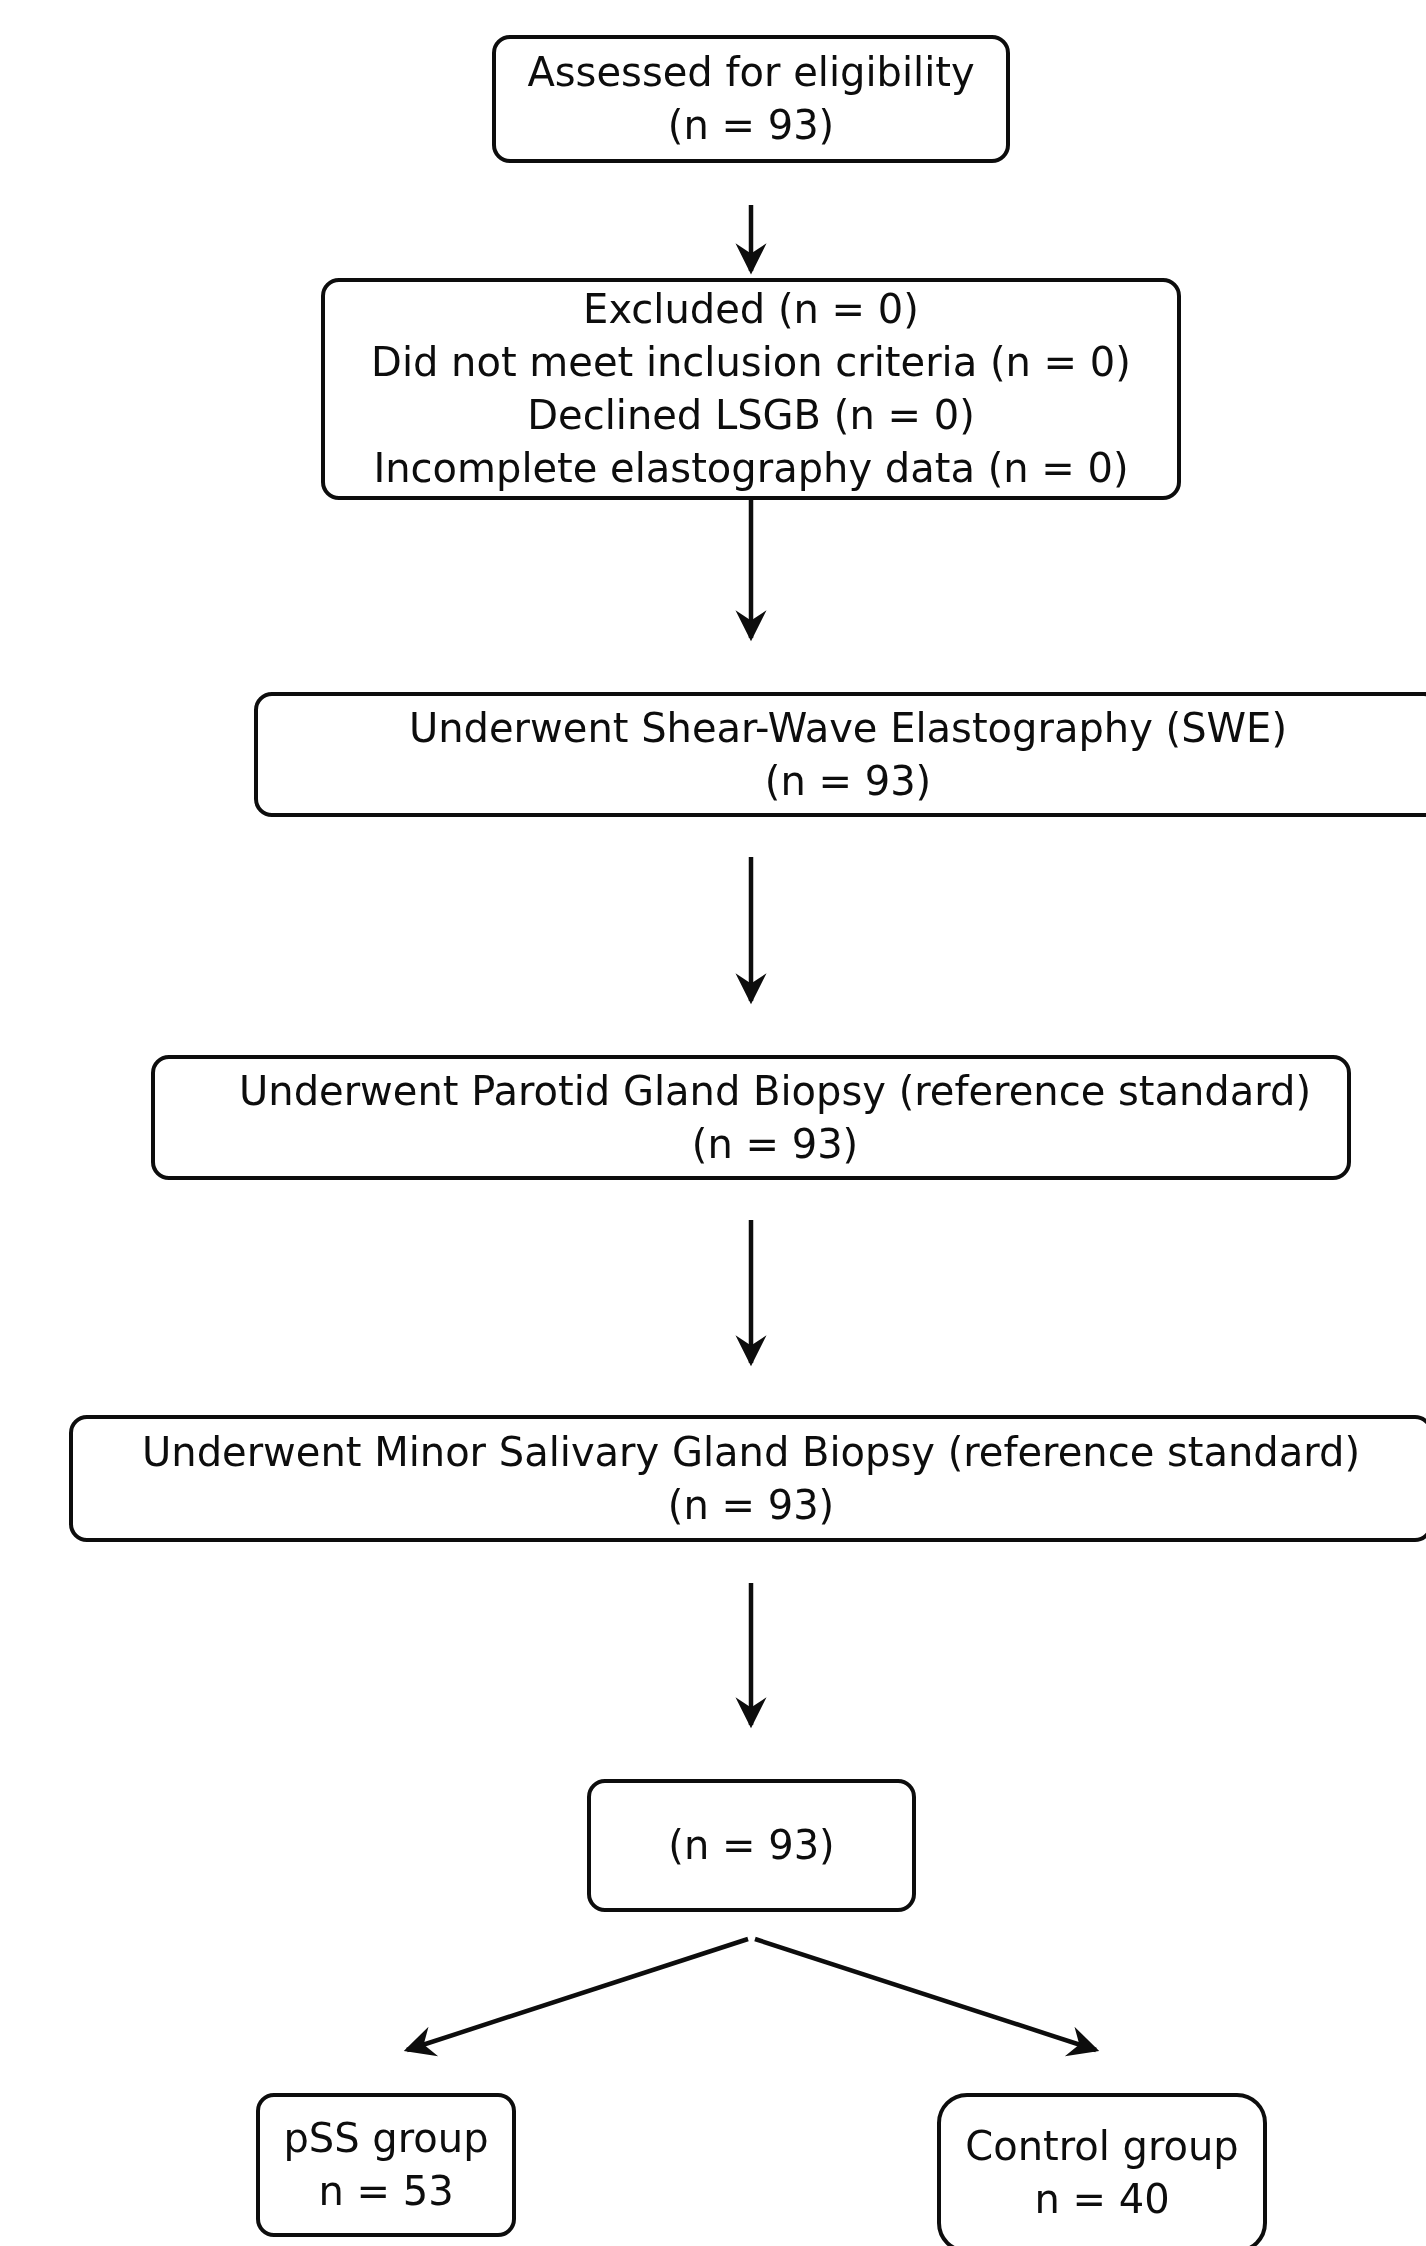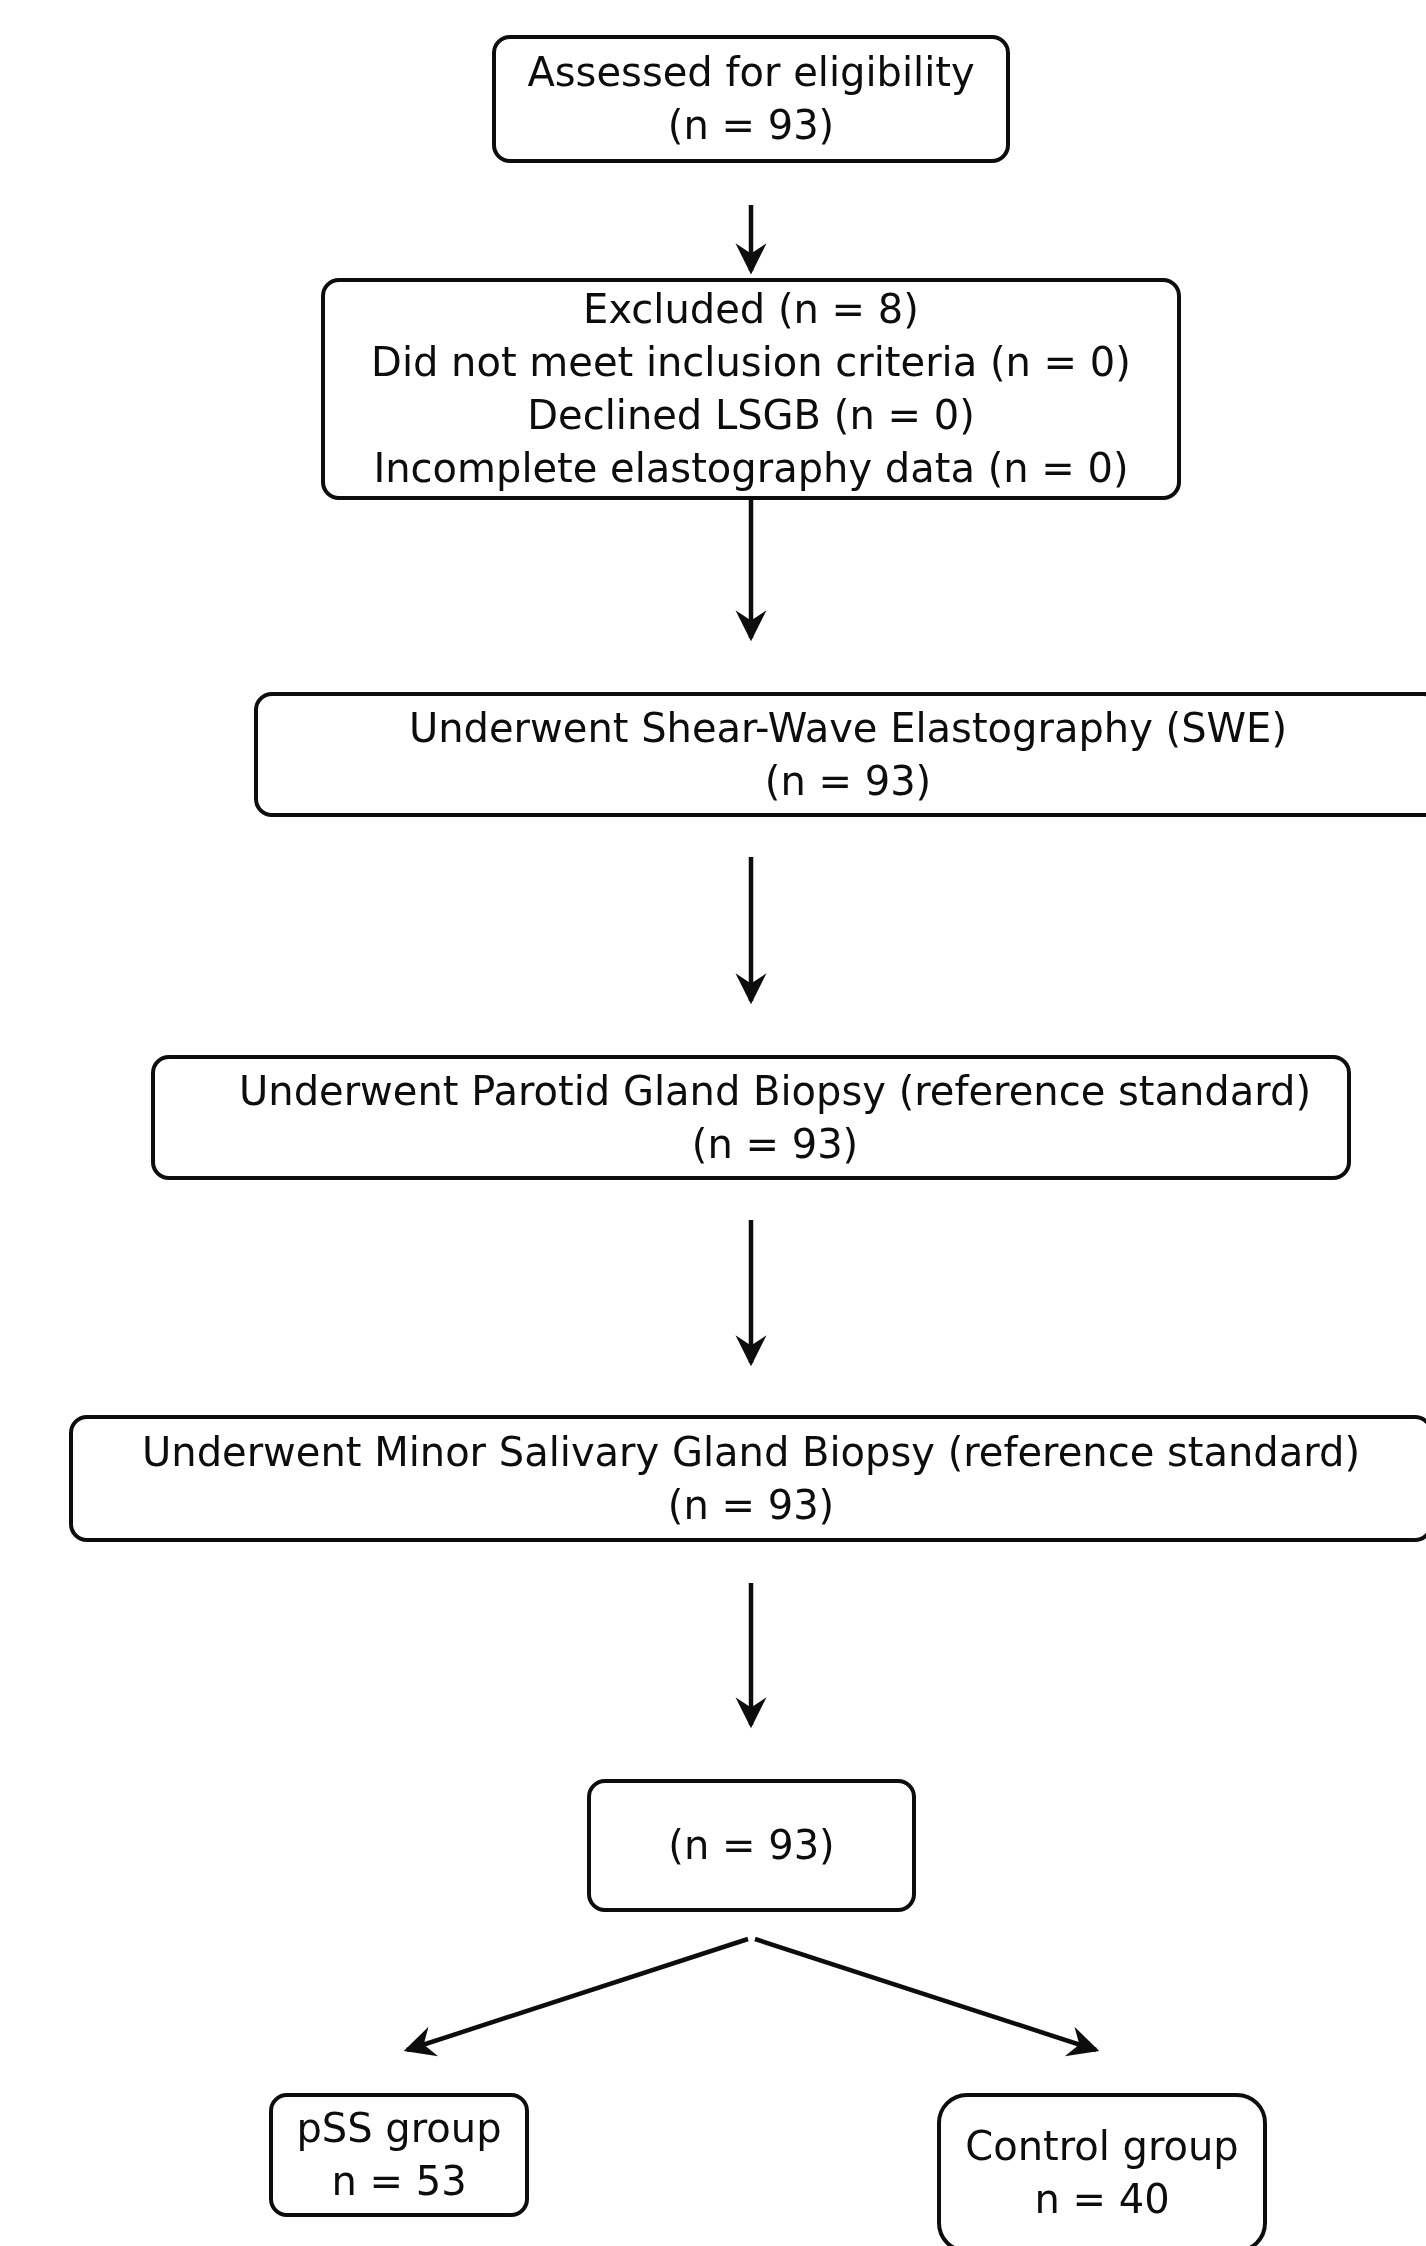--- a/index.html
+++ b/index.html
@@ -36,21 +36,21 @@
     line-height: 53px;
     white-space: nowrap;
   }
   
   .b-assessed      { left: 451px;  top: 35px;   width: 518px;  height: 128px; }
   .b-excluded      { left: 280px;  top: 278px;  width: 860px;  height: 222px; }
   .b-swe           { left: 213px;  top: 692px;  width: 1188px;  height: 125px; }
   .b-parotid       { left: 110px;  top: 1055px; width: 1200px; height: 125px; padding-left: 48px; }
   .b-minor         { left: 28px;   top: 1415px; width: 1364px; height: 127px; }
   .b-final         { left: 546px;  top: 1779px; width: 329px;  height: 133px; }
-  .b-pss           { left: 228px;  top: 2093px; width: 260px;  height: 124px; }
+  .b-pss           { left: 215px;  top: 2093px; width: 260px;  height: 144px; }
   .b-control       { left: 896px;  top: 2093px; width: 330px;  height: 160px; border-radius: 30px; }
 
   svg.arrows {
     position: absolute;
     inset: 0;
     pointer-events: none;
   }
 </style>
 </head>
 <body>
@@ -73,21 +73,21 @@
       <line x1="714" y1="1939" x2="1055" y2="2050" marker-end="url(#arrhead)"></line>
     </g>
   </svg>
 
   <div class="box b-assessed">
     <div>Assessed for eligibility</div>
     <div>(n = 93)</div>
   </div>
 
   <div class="box b-excluded">
-    <div>Excluded (n = 8)</div>
+    <div>Excluded (n = 0)</div>
     <div>Did not meet inclusion criteria (n = 0)</div>
     <div>Declined LSGB (n = 0)</div>
     <div>Incomplete elastography data (n = 0)</div>
   </div>
 
   <div class="box b-swe">
     <div>Underwent Shear-Wave Elastography (SWE)</div>
     <div>(n = 93)</div>
   </div>
 

